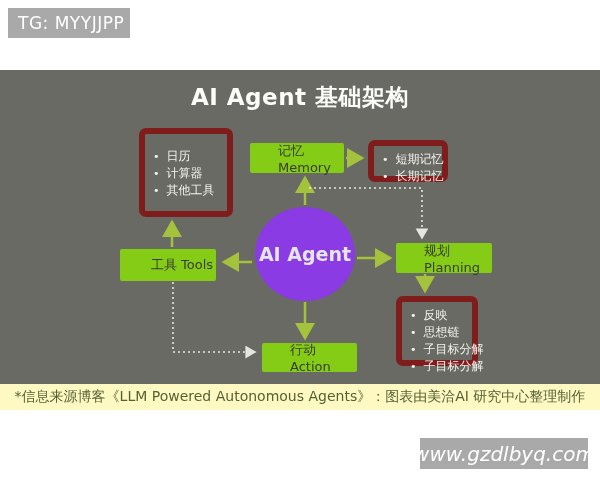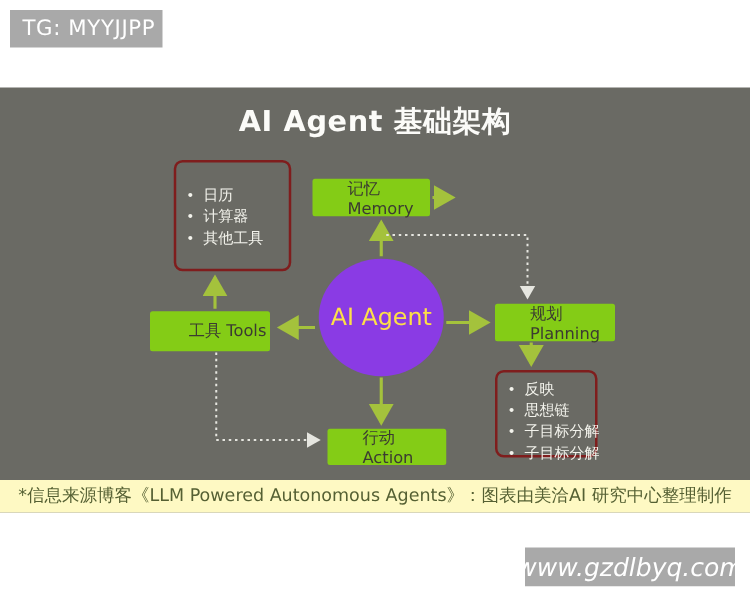--- a/index.html
+++ b/index.html
@@ -31,38 +31,38 @@
     font-size:13px;font-weight:normal;
     display:flex;align-items:center;justify-content:center;
     border-radius:2px;box-sizing:border-box;padding-left:28px;
   }
   .node-memory{left:250px;top:73px;width:94px;height:30px;}
   .node-tools{left:120px;top:179px;width:96px;height:32px;}
   .node-planning{left:396px;top:173px;width:96px;height:30px;}
   .node-action{left:262px;top:273px;width:95px;height:29px;}
   
   .glist{
-    position:absolute;border:2px solid #7f1d1d;border-radius:7px;
+    position:absolute;border:6px solid #7f1d1d;border-radius:7px;
     box-sizing:border-box;padding:5px 8px 4px 8px;
     display:flex;flex-direction:column;justify-content:space-around;
   }
   .glist ul{margin:0;padding:0;list-style:none;}
   .glist li{
     color:#f3f3ec;font-size:12px;line-height:17px;white-space:nowrap;
   }
   .glist li::before{content:"•";margin-right:7px;font-size:11px;}
   .tools-list{left:139px;top:58px;width:94px;height:89px;}
   .memory-list{left:368px;top:70px;width:80px;height:42px;}
   .reflection-list{left:396px;top:226px;width:82px;height:70px;}
   
   .ai-circle{
     position:absolute;left:255px;top:137px;width:100px;height:94px;
     background:#8a3be4;border-radius:50%;
     display:flex;align-items:center;justify-content:center;
-    color:#fde047;font-size:19px;font-weight:normal;
+    color:#e5e5e5;font-size:19px;font-weight:bold;
   }
   
   .connectors{position:absolute;left:0;top:0;width:600px;height:340px;pointer-events:none;}
   
   .footnote-bar{
     position:absolute;left:0;bottom:0;width:100%;height:26px;
     background:#fef9c3;color:#55603а;color:#556033;
     display:flex;align-items:center;justify-content:center;
     font-size:14px;
   }
@@ -107,20 +107,26 @@
   <div class="glist tools-list">
     <ul>
       <li>日历</li>
       <li>计算器</li>
       <li>其他工具</li>
     </ul>
   </div>
 
   <div class="node node-memory">记忆 Memory</div>
 
+  <div class="glist memory-list">
+    <ul>
+      <li>短期记忆</li>
+      <li>长期记忆</li>
+    </ul>
+  </div>
 
   <div class="ai-circle">AI Agent</div>
 
   <div class="node node-tools">工具 Tools</div>
 
   <div class="node node-planning">规划 Planning</div>
 
   <div class="glist reflection-list">
     <ul>
       <li>反映</li>

